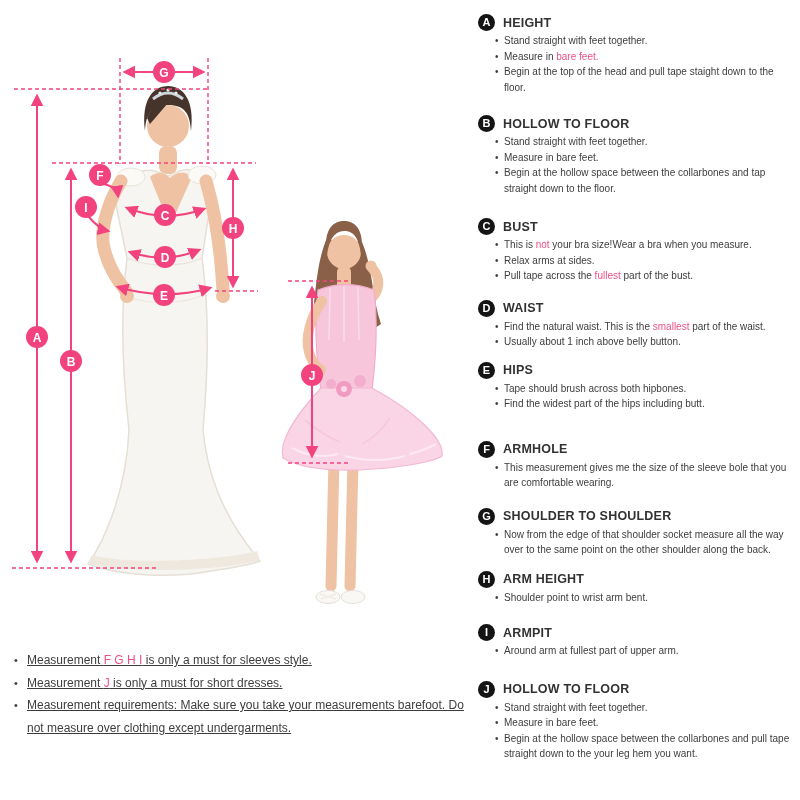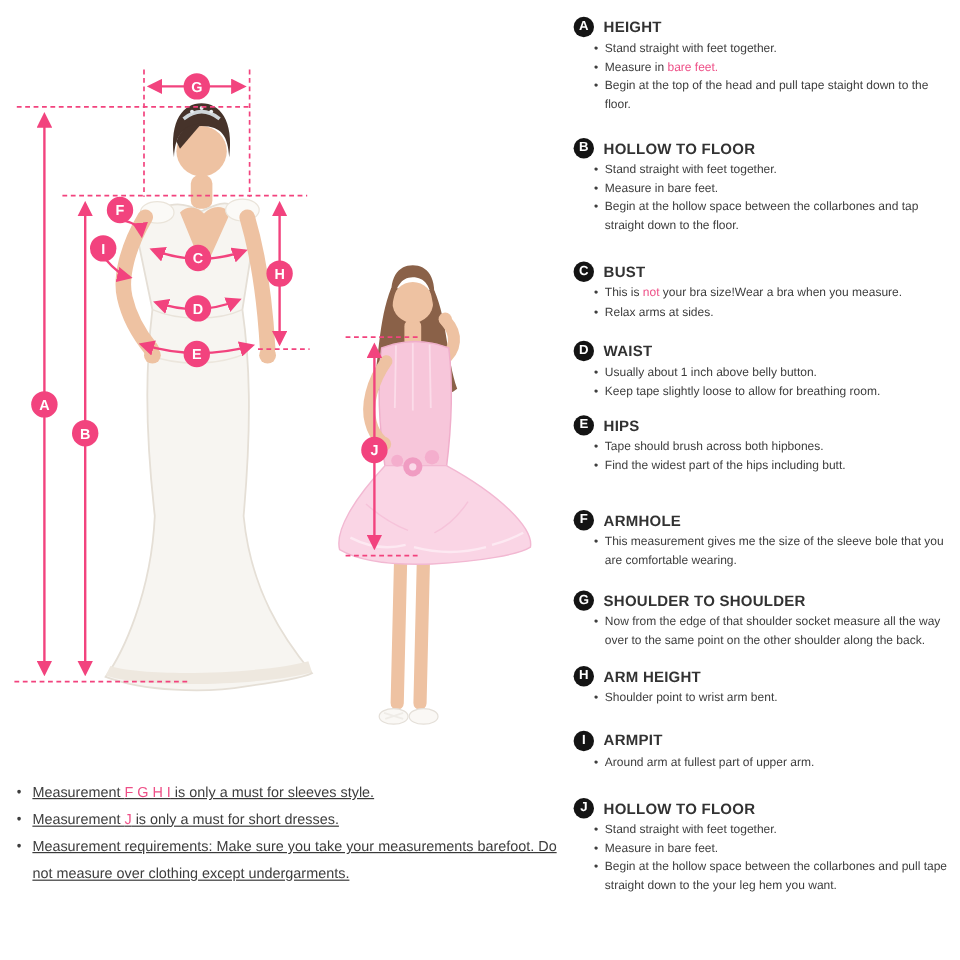--- a/index.html
+++ b/index.html
@@ -208,31 +208,32 @@
     </div>
 
     <div class="sec" style="margin-bottom:16px">
       <div class="sec-head">
         <span class="badge-dark">C</span>
         <span class="sec-title">BUST</span>
       </div>
       <ul>
         <li><span>This is </span><span class="hl">not</span><span> your bra size!Wear a bra when you measure.</span></li>
         <li><span>Relax arms at sides.</span></li>
+        <li><span>Pull tape across the </span><span class="hl">fullest</span><span> part of the bust.</span></li>
       </ul>
     </div>
 
     <div class="sec" style="margin-bottom:12px">
       <div class="sec-head">
         <span class="badge-dark">D</span>
         <span class="sec-title">WAIST</span>
       </div>
       <ul>
+        <li><span>Find the natural waist. This is the </span><span class="hl">smallest</span><span> part of the waist.</span></li>
         <li><span>Usually about 1 inch above belly button.</span></li>
-        <li><span>Keep tape slightly loose to allow for breathing room.</span></li>
       </ul>
     </div>
 
     <div class="sec" style="margin-bottom:29px">
       <div class="sec-head">
         <span class="badge-dark">E</span>
         <span class="sec-title">HIPS</span>
       </div>
       <ul>
         <li><span>Tape should brush across both hipbones.</span></li>

